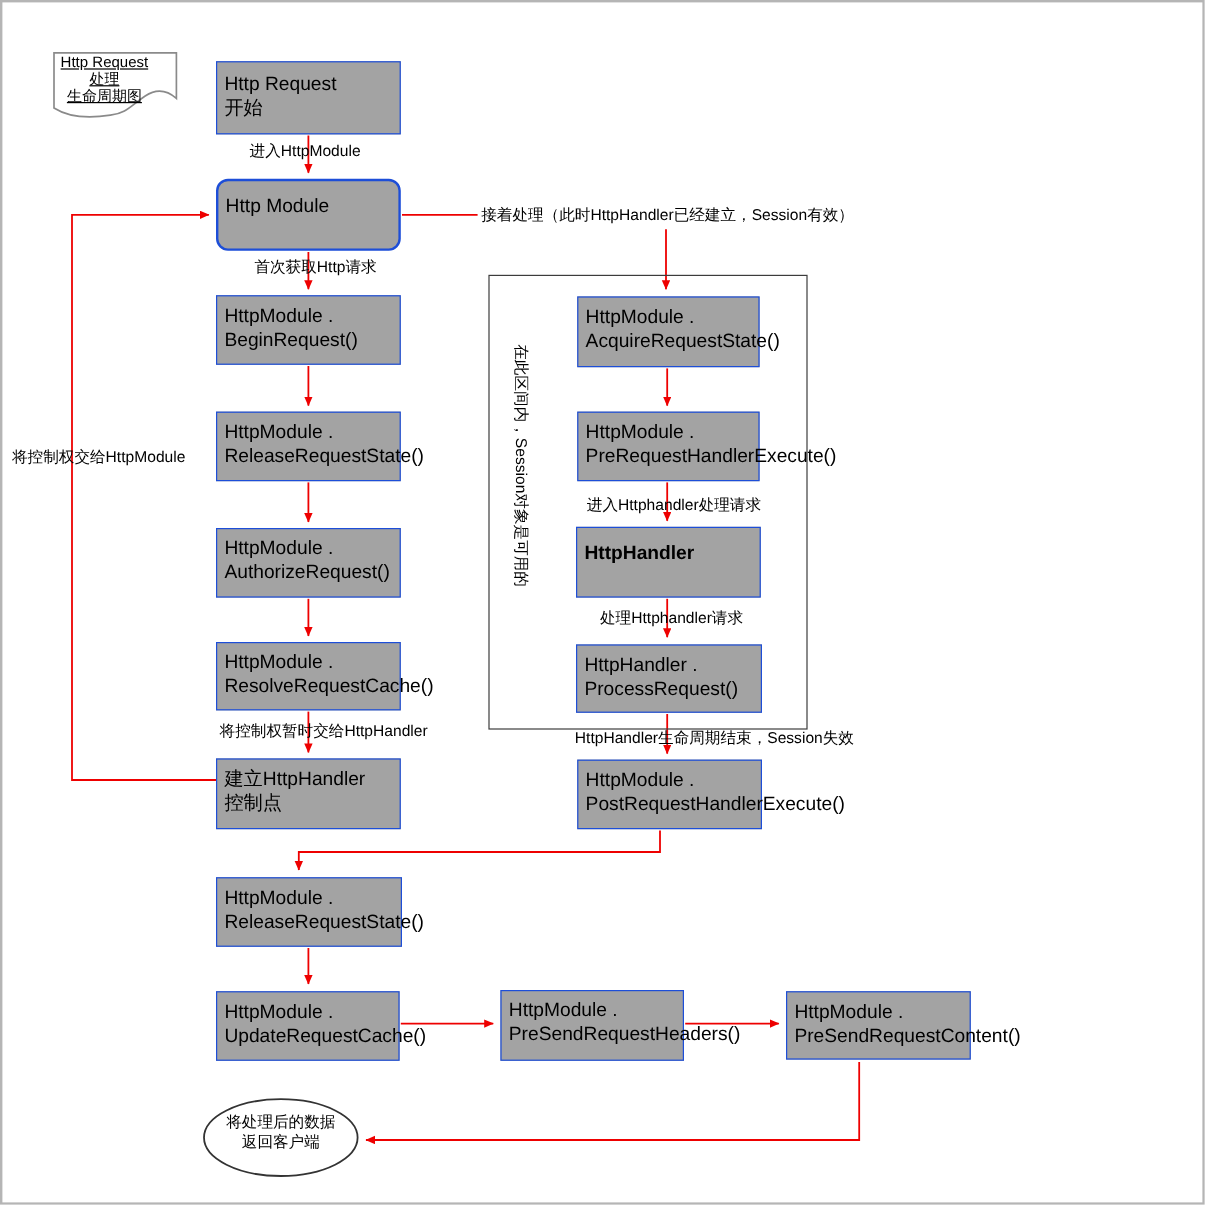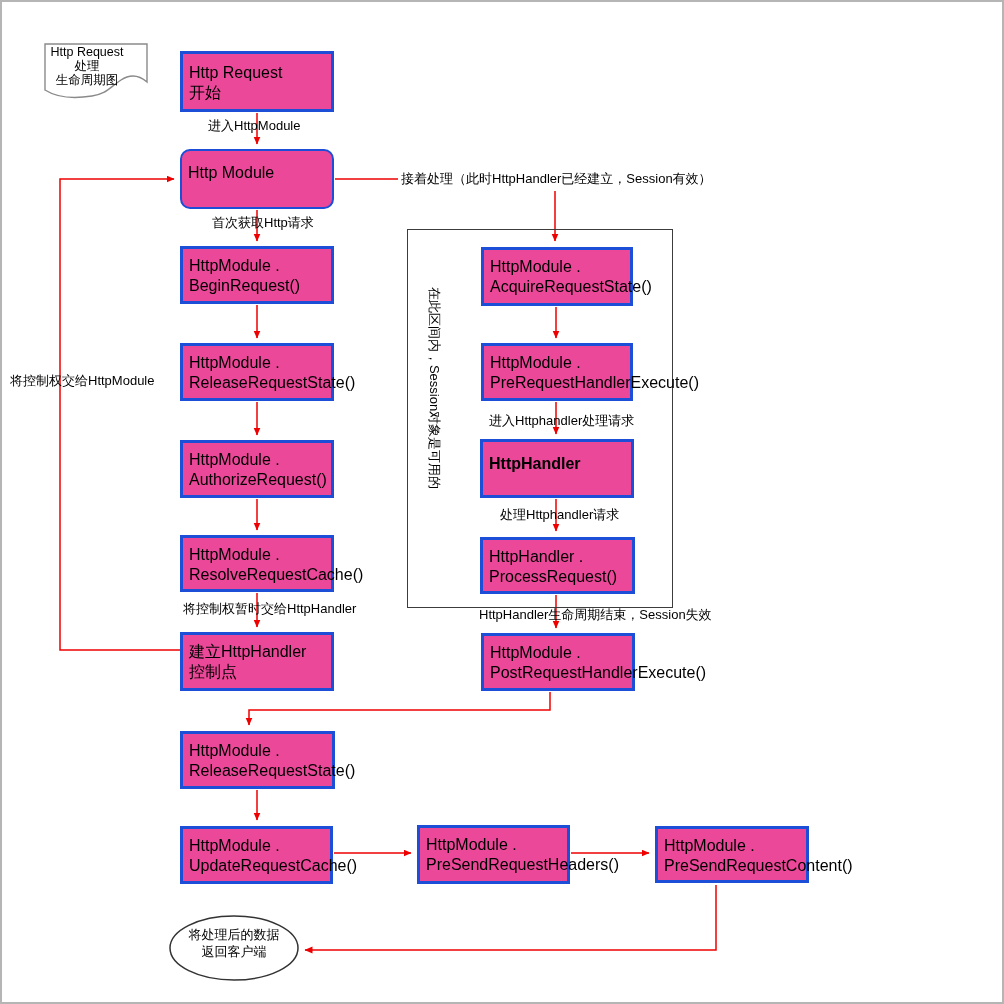--- a/index.html
+++ b/index.html
@@ -3,21 +3,21 @@
 <meta charset="utf-8">
 <style>
   html,body{margin:0;padding:0;background:#fff;}
   .canvas{
     position:relative;width:1004px;height:1004px;box-sizing:border-box;
     border:2px solid #b5b5b5;background:#fff;overflow:hidden;
     font-family:"Liberation Sans",sans-serif;color:#000;
   }
   .wires{position:absolute;left:0;top:0;width:1004px;height:1004px;}
   .node{
-    position:absolute;background:#ec4899;border:3px solid #1d4ed8;
+    position:absolute;background:#a3a3a3;border:1px solid #1d4ed8;
     font-size:16px;line-height:20px;padding:7px 0 0 6px;
     white-space:nowrap;overflow:visible;box-sizing:border-box;z-index:3;
   }
   .node.thick{border-width:2px;border-radius:10px;}
   .node.single{padding-top:12px;}
   .node.bold{font-weight:bold;}
   .container-box{
     position:absolute;left:405px;top:227px;width:266px;height:379px;
     border:1px solid #3c3c3c;background:transparent;z-index:1;box-sizing:border-box;
   }
@@ -25,21 +25,21 @@
   .vlbl{
     position:absolute;left:432px;top:386px;font-size:13px;white-space:nowrap;z-index:4;
     transform:translate(-50%,-50%) rotate(90deg);
   }
   .ellipse-text{
     position:absolute;left:166px;top:924px;width:132px;text-align:center;
     font-size:13px;line-height:17px;z-index:4;
   }
   .doc-text{
     position:absolute;left:44px;top:43px;width:82px;text-align:center;
-    font-size:12.5px;line-height:14px;z-index:4;
+    font-size:12.5px;line-height:14px;z-index:4;text-decoration:underline;
   }
 </style>
 </head>
 <body>
 
 <div class="canvas">
 
   <svg class="wires" width="1004" height="1004" viewBox="0 0 1004 1004">
     <defs>
       <marker id="arr" markerWidth="12" markerHeight="10" refX="7.5" refY="3.5" orient="auto" markerUnits="userSpaceOnUse">

